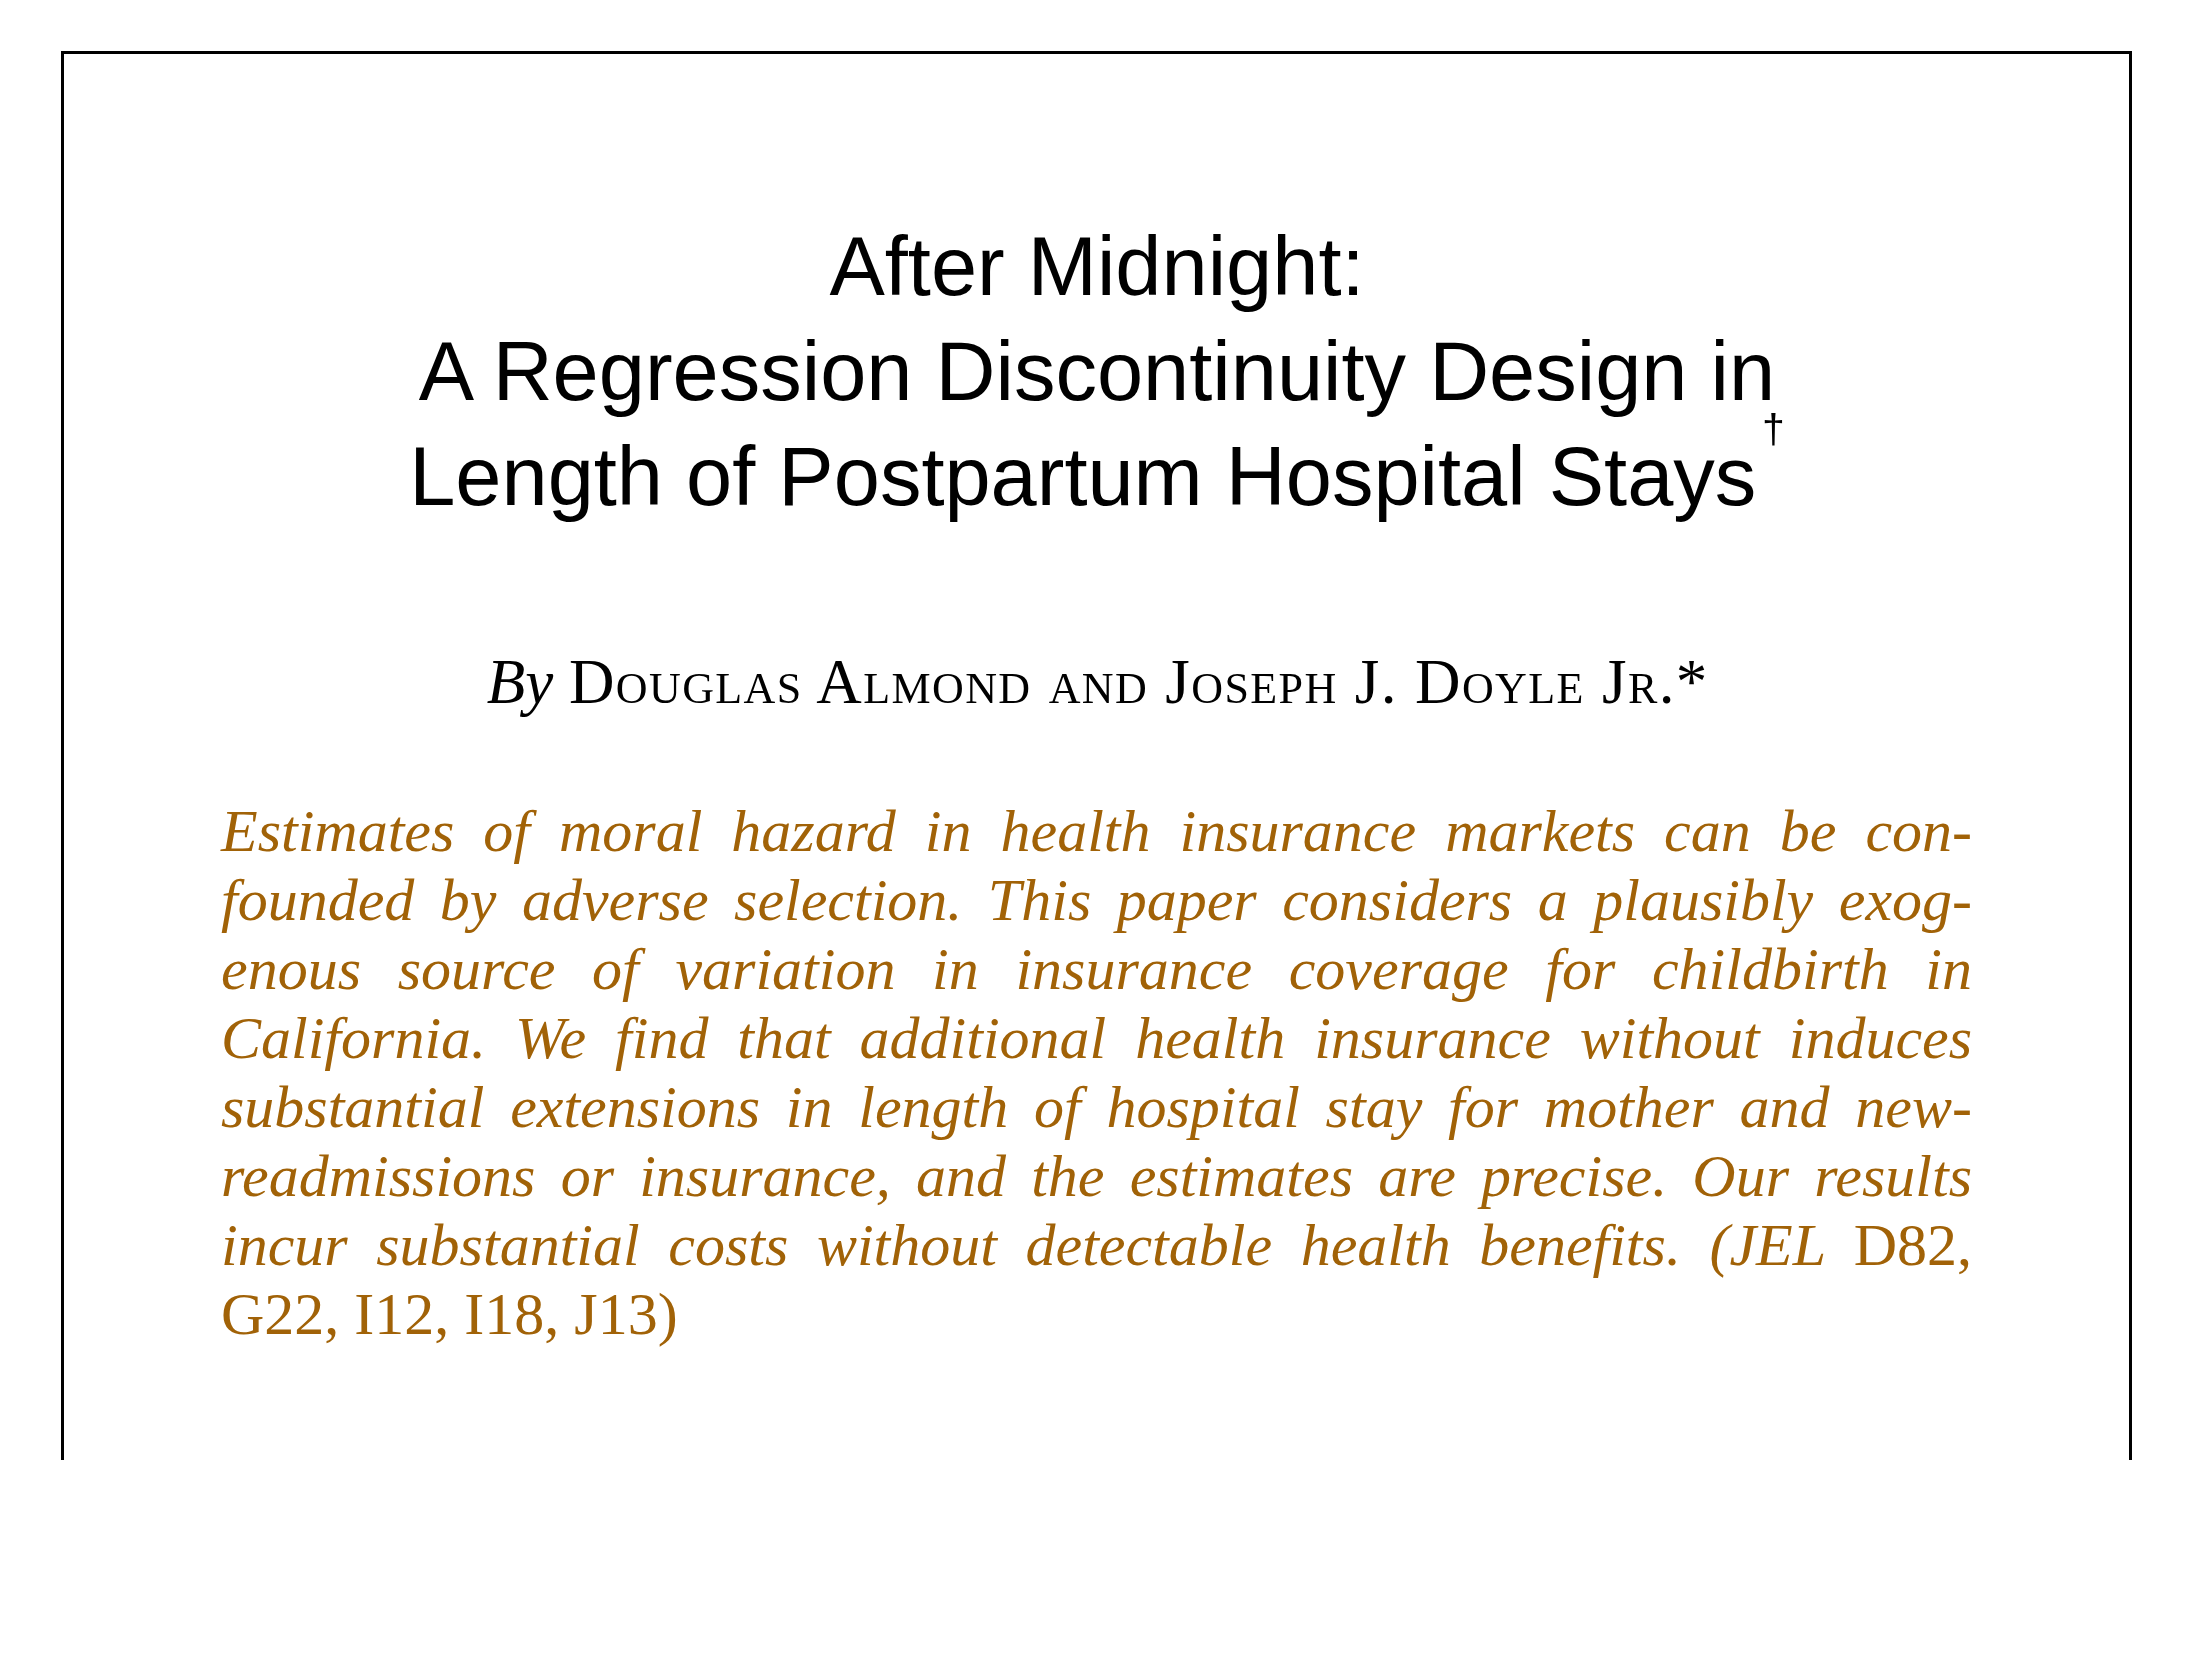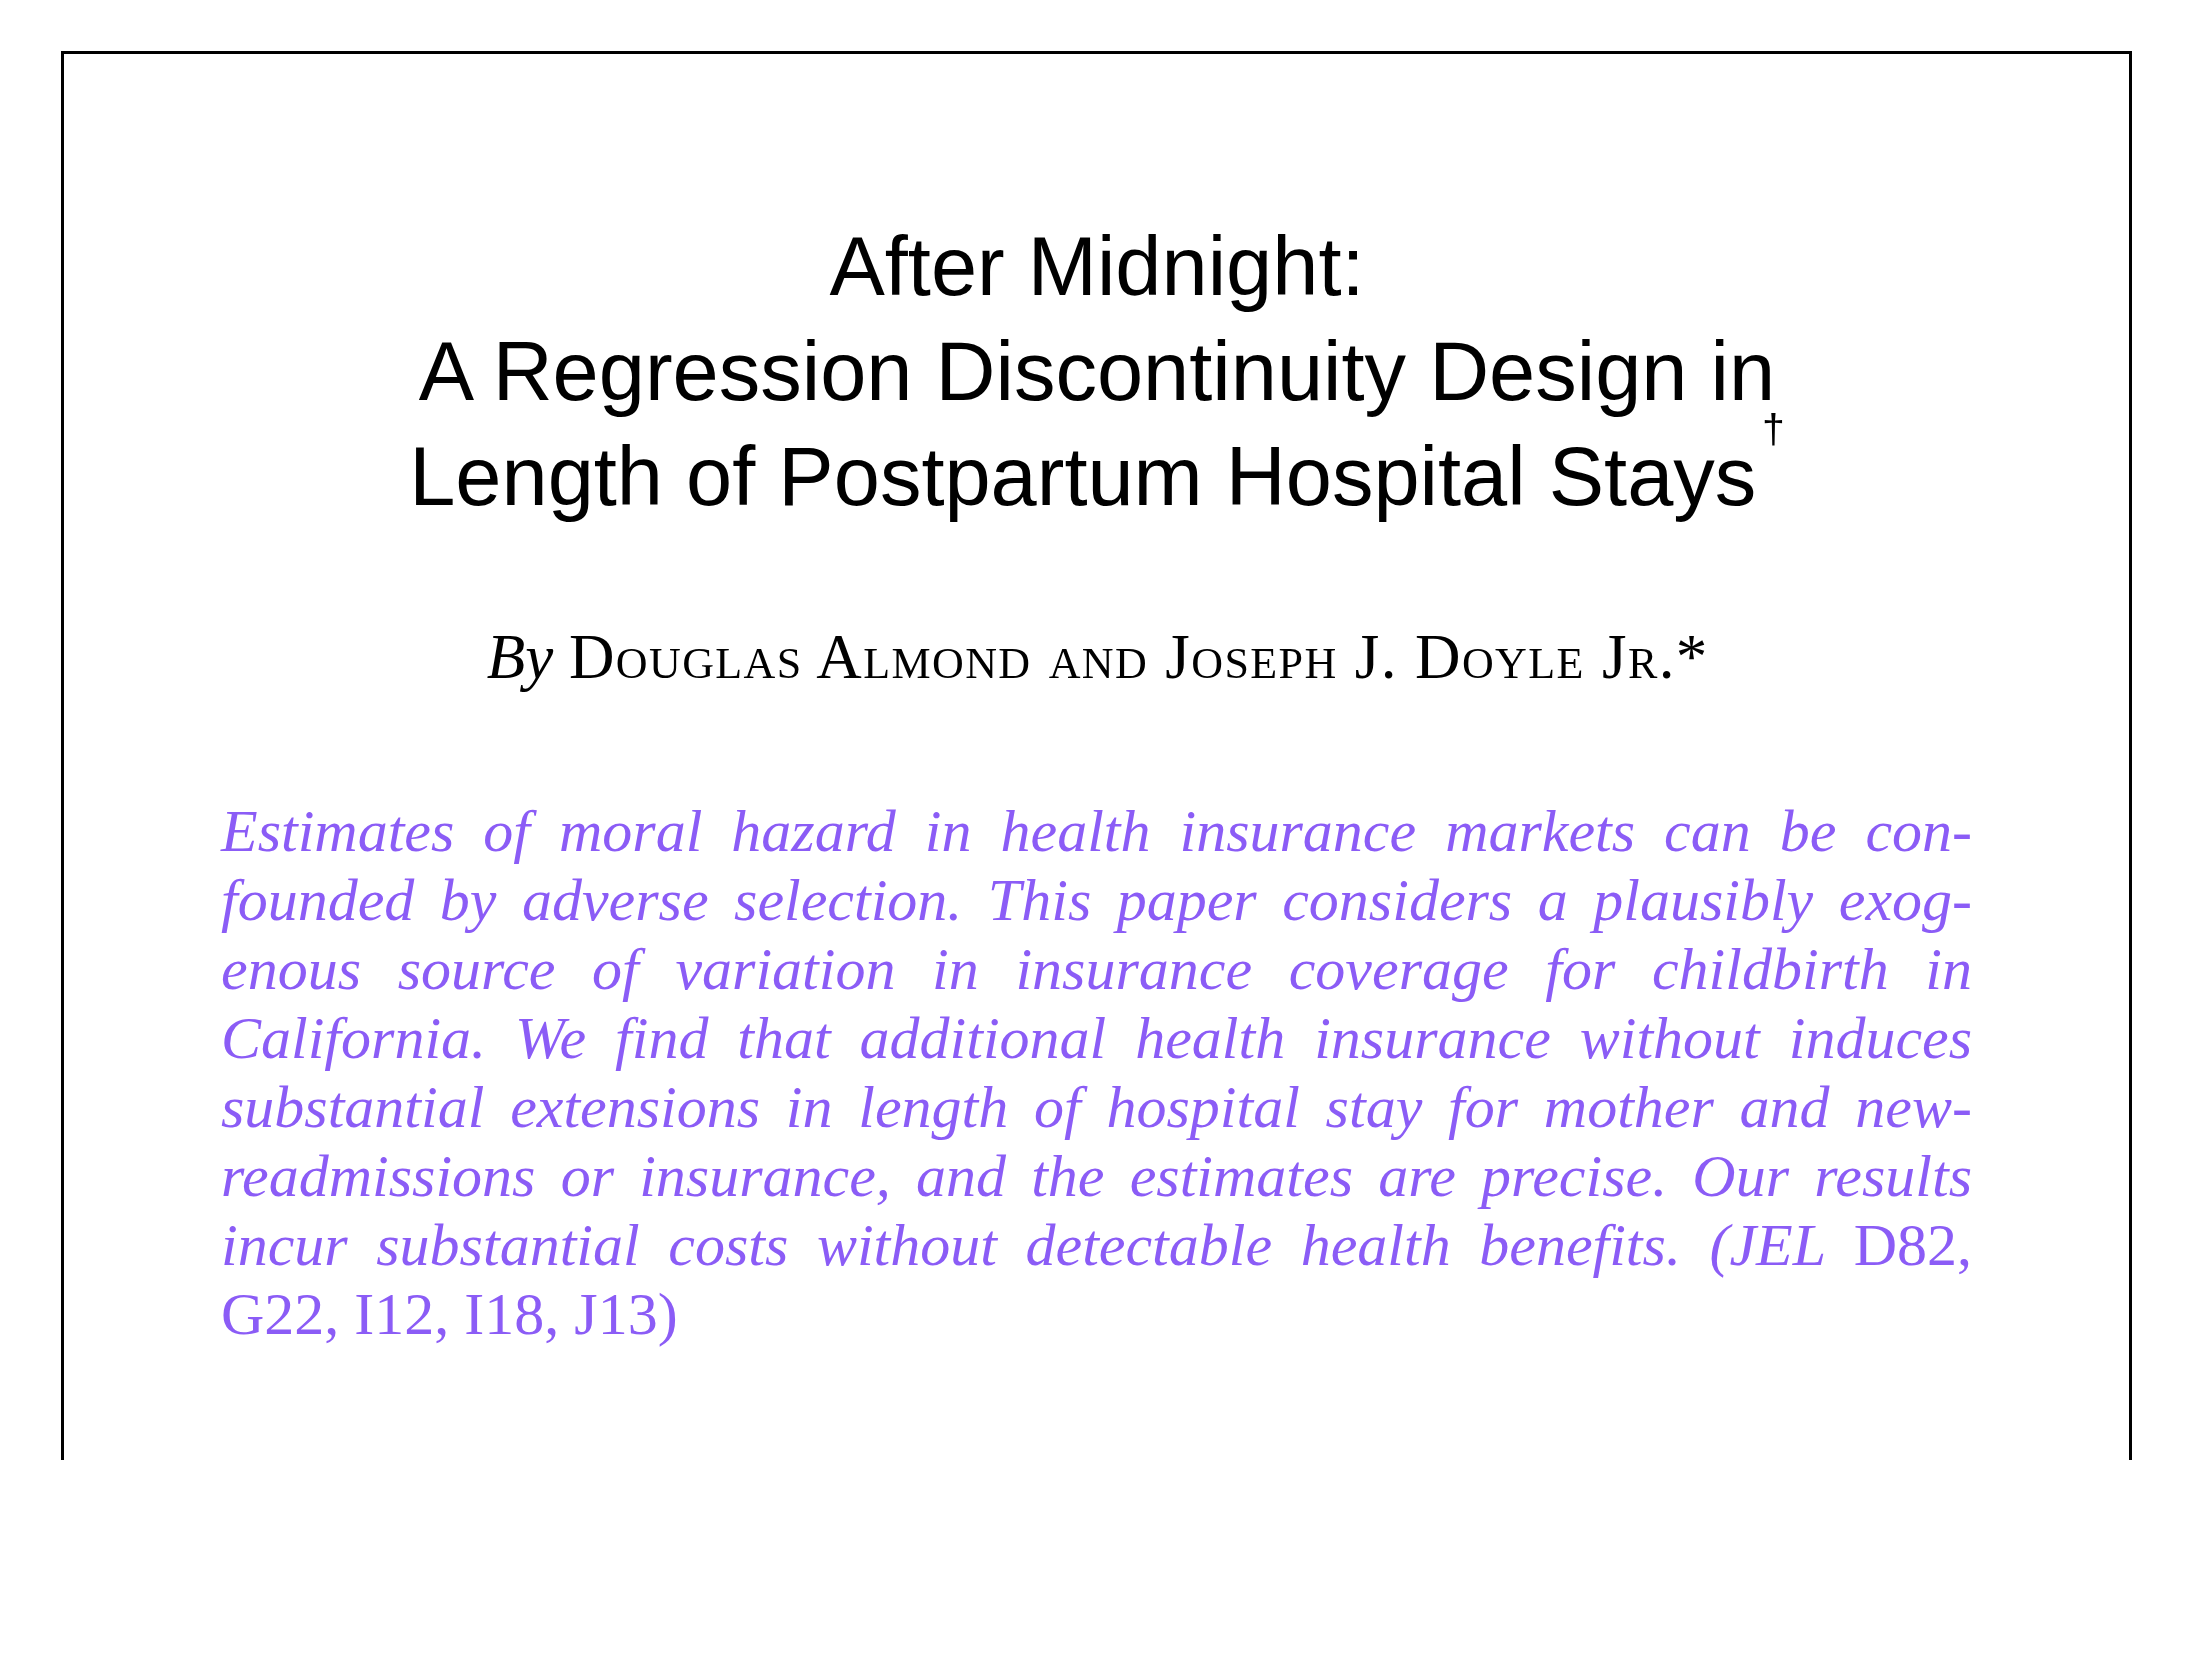--- a/index.html
+++ b/index.html
@@ -35,42 +35,42 @@
   .dagger {
     font-size: 41px;
     position: relative;
     top: -33px;
     margin-left: 5.7px;
     line-height: 0;
   }
   .byline {
     position: absolute;
     left: 0;
-    top: 621px;
+    top: 646px;
     width: 2194px;
     text-align: center;
     font-family: "Liberation Serif", serif;
     font-size: 63px;
     line-height: 73px;
     white-space: nowrap;
     color: #000000;
   }
   .byline .by { font-style: italic; }
   .byline .authors { font-variant: small-caps; letter-spacing: 1.4px; }
   .byline .star { letter-spacing: 0; }
   .abstract {
     position: absolute;
     left: 221px;
     top: 797px;
     width: 1751px;
     font-family: "Liberation Serif", serif;
     font-style: italic;
     font-size: 60px;
     line-height: 69px;
-    color: #8b5cf6;
+    color: #a16207;
   }
   .jline {
     text-align: justify;
     text-align-last: justify;
   }
   .jline.last {
     text-align: left;
     text-align-last: left;
   }
   .roman { font-style: normal; }

